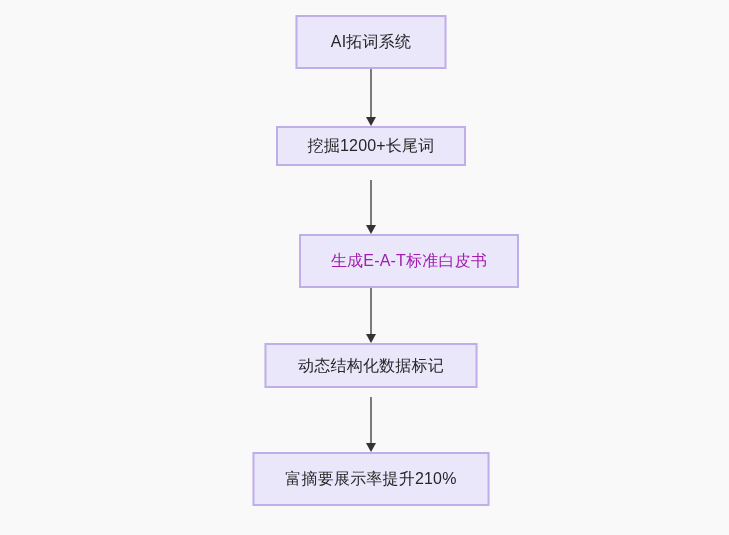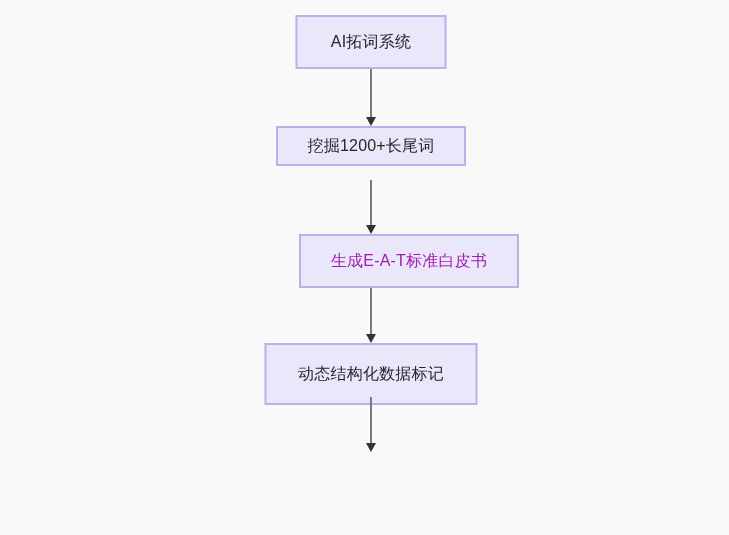--- a/index.html
+++ b/index.html
@@ -93,23 +93,26 @@
 
   <div class="node" style="left: 371px; top: 234px; width: 220px; height: 54px; background: rgb(235, 231, 251); border-color: rgb(192, 174, 232); color: #a21caf; margin-left: 38px;">
     <span class="node-label">生成E-A-T标准白皮书</span>
   </div>
 
   <div class="edge" style="left: 371px; top: 288px; height: 55px;">
     <div class="shaft" style="height: 47px; background: rgb(122, 122, 122);"></div>
     <div class="head" style="border-top-color: rgb(51, 51, 51);"></div>
   </div>
 
-  <div class="node" style="left: 371px; top: 343px; width: 213px; height: 62px; background: rgb(235, 231, 251); border-color: rgb(192, 174, 232); color: rgb(38, 38, 38);">
+  <div class="node" style="left: 371px; top: 343px; width: 213px; height: 45px; background: rgb(235, 231, 251); border-color: rgb(192, 174, 232); color: rgb(38, 38, 38);">
     <span class="node-label">动态结构化数据标记</span>
   </div>
 
   <div class="edge" style="left: 371px; top: 397px; height: 55px;">
     <div class="shaft" style="height: 47px; background: rgb(122, 122, 122);"></div>
     <div class="head" style="border-top-color: rgb(51, 51, 51);"></div>
   </div>
 
+  <div class="node" style="left: 371px; top: 452px; width: 237px; height: 54px; background: rgb(235, 231, 251); border-color: rgb(192, 174, 232); color: rgb(38, 38, 38);">
+    <span class="node-label">富摘要展示率提升210%</span>
+  </div>
 
 </div>
 
 </body></html>

